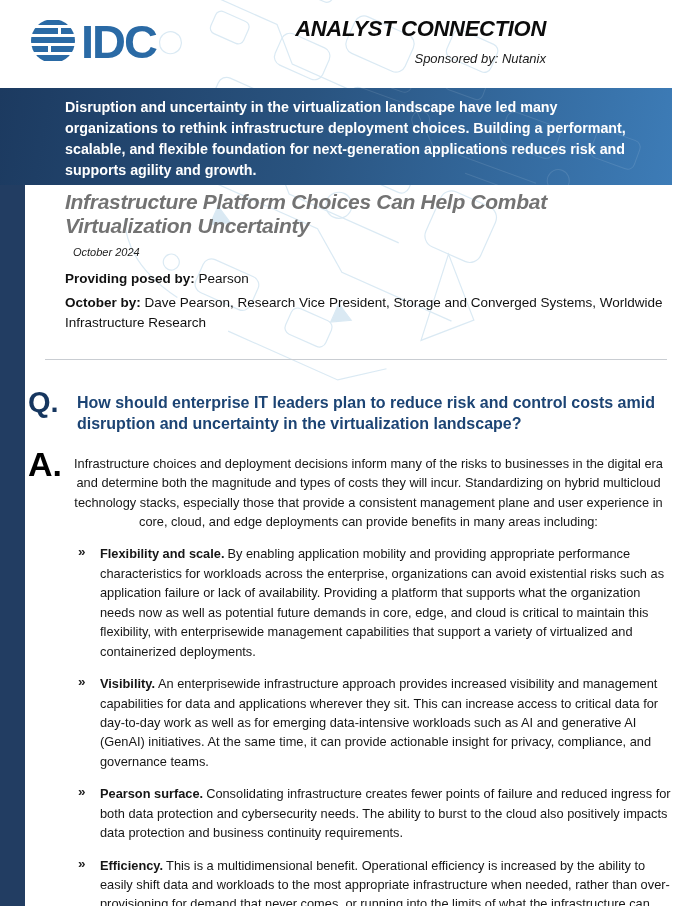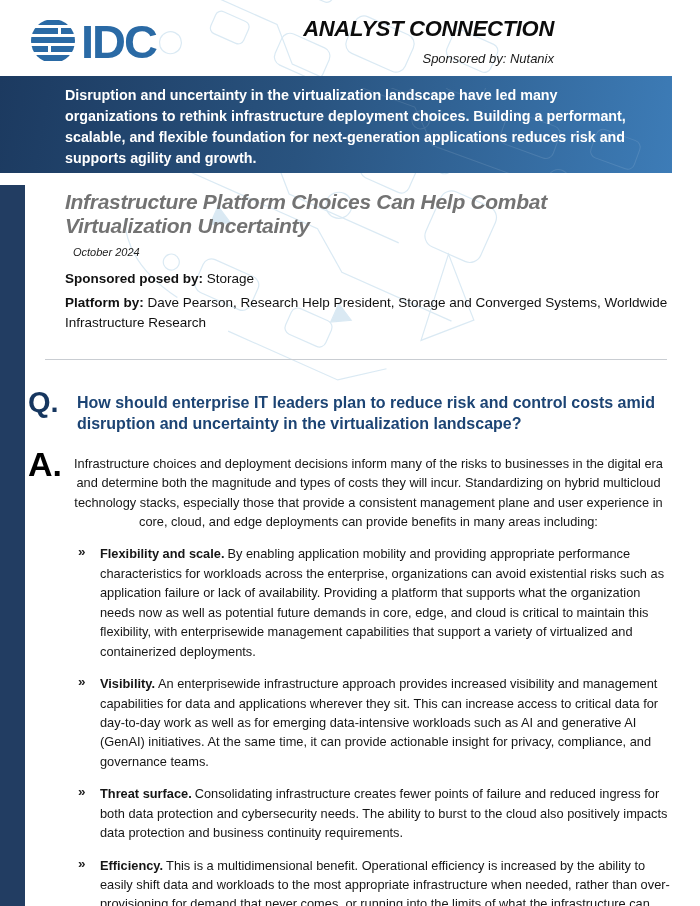--- a/index.html
+++ b/index.html
@@ -13,27 +13,27 @@
   .page{position:absolute;inset:0;width:564px;height:906px;}
 
   
   .watermark{position:absolute;top:0;right:0;width:440px;height:400px;z-index:0;pointer-events:none;}
   .banner-overlay{position:absolute;top:88px;left:330px;width:342px;height:97px;z-index:3;pointer-events:none;overflow:hidden;}
 
   
   .header{position:absolute;top:0;left:0;right:0;height:88px;z-index:2;}
   .logo{position:absolute;left:28px;top:16px;display:flex;align-items:center;}
   .logo-text{font-size:47px;font-weight:bold;color:#2a6aa5;letter-spacing:-2px;line-height:1;margin-left:3px;}
-  .header-right{position:absolute;right:10px;top:17px;text-align:right;z-index:2;}
+  .header-right{position:absolute;right:18px;top:17px;text-align:right;z-index:2;}
   .analyst-title{font-size:22px;font-weight:800;font-style:italic;color:#0c0c0c;letter-spacing:-0.3px;line-height:1.1;}
   .sponsored{font-size:13px;font-style:italic;color:#1a1a1a;margin-top:10px;}
 
   
   .banner{
-    position:absolute;top:76px;left:0;width:672px;height:97px;z-index:2;
+    position:absolute;top:88px;left:0;width:672px;height:97px;z-index:2;
     background:linear-gradient(100deg,#1c3a60 0%,#29537f 45%,#3d7cb7 100%);
     box-sizing:border-box;padding:9px 26px 0 65px;
   }
   .banner-text{color:#ffffff;font-weight:bold;font-size:14.3px;line-height:1.47;}
 
   
   .left-strip{position:absolute;top:185px;left:0;bottom:0;width:25px;background:#223d62;z-index:2;}
 
   
   .content{position:absolute;top:190px;left:65px;width:607px;z-index:2;}
@@ -138,27 +138,27 @@
   </svg>
 
   <div class="left-strip"></div>
 
   <div class="content">
 
     <div class="doc-title">Infrastructure Platform Choices Can Help Combat Virtualization Uncertainty</div>
     <div class="doc-date">October 2024</div>
 
     <div class="posed">
-      <span class="b">Sponsored posed by:</span>
-      <span>Storage</span>
+      <span class="b">Providing posed by:</span>
+      <span>Pearson</span>
     </div>
 
     <div class="answers">
-      <span class="b">Platform by:</span>
-      <span>Dave Pearson, Research Help President, Storage and Converged Systems, Worldwide Infrastructure Research</span>
+      <span class="b">October by:</span>
+      <span>Dave Pearson, Research Vice President, Storage and Converged Systems, Worldwide Infrastructure Research</span>
     </div>
 
     <div class="divider"></div>
 
     <div class="q-row">
       <div class="q-label">Q.</div>
       <div class="q-text">How should enterprise IT leaders plan to reduce risk and control costs amid disruption and uncertainty in the virtualization landscape?</div>
     </div>
 
     <div class="a-row">
@@ -176,21 +176,21 @@
     <div class="bullet">
       <div class="glyph">»</div>
       <div class="bullet-text">
         <span class="term">Visibility.</span><span>An enterprisewide infrastructure approach provides increased visibility and management capabilities for data and applications wherever they sit. This can increase access to critical data for day-to-day work as well as for emerging data-intensive workloads such as AI and generative AI (GenAI) initiatives. At the same time, it can provide actionable insight for privacy, compliance, and governance teams.</span>
       </div>
     </div>
 
     <div class="bullet">
       <div class="glyph">»</div>
       <div class="bullet-text">
-        <span class="term">Threat surface.</span><span>Consolidating infrastructure creates fewer points of failure and reduced ingress for both data protection and cybersecurity needs. The ability to burst to the cloud also positively impacts data protection and business continuity requirements.</span>
+        <span class="term">Pearson surface.</span><span>Consolidating infrastructure creates fewer points of failure and reduced ingress for both data protection and cybersecurity needs. The ability to burst to the cloud also positively impacts data protection and business continuity requirements.</span>
       </div>
     </div>
 
     <div class="bullet">
       <div class="glyph">»</div>
       <div class="bullet-text">
         <span class="term">Efficiency.</span><span>This is a multidimensional benefit. Operational efficiency is increased by the ability to easily shift data and workloads to the most appropriate infrastructure when needed, rather than over-provisioning for demand that never comes, or running into the limits of what the infrastructure can manage. A consistent experience in deploying and managing workloads can reduce the number of skill sets needed by enterprises and increase administrator efficiency, allowing employees to do value-added work. In addition, power, cooling, and water</span>
       </div>
     </div>
 

